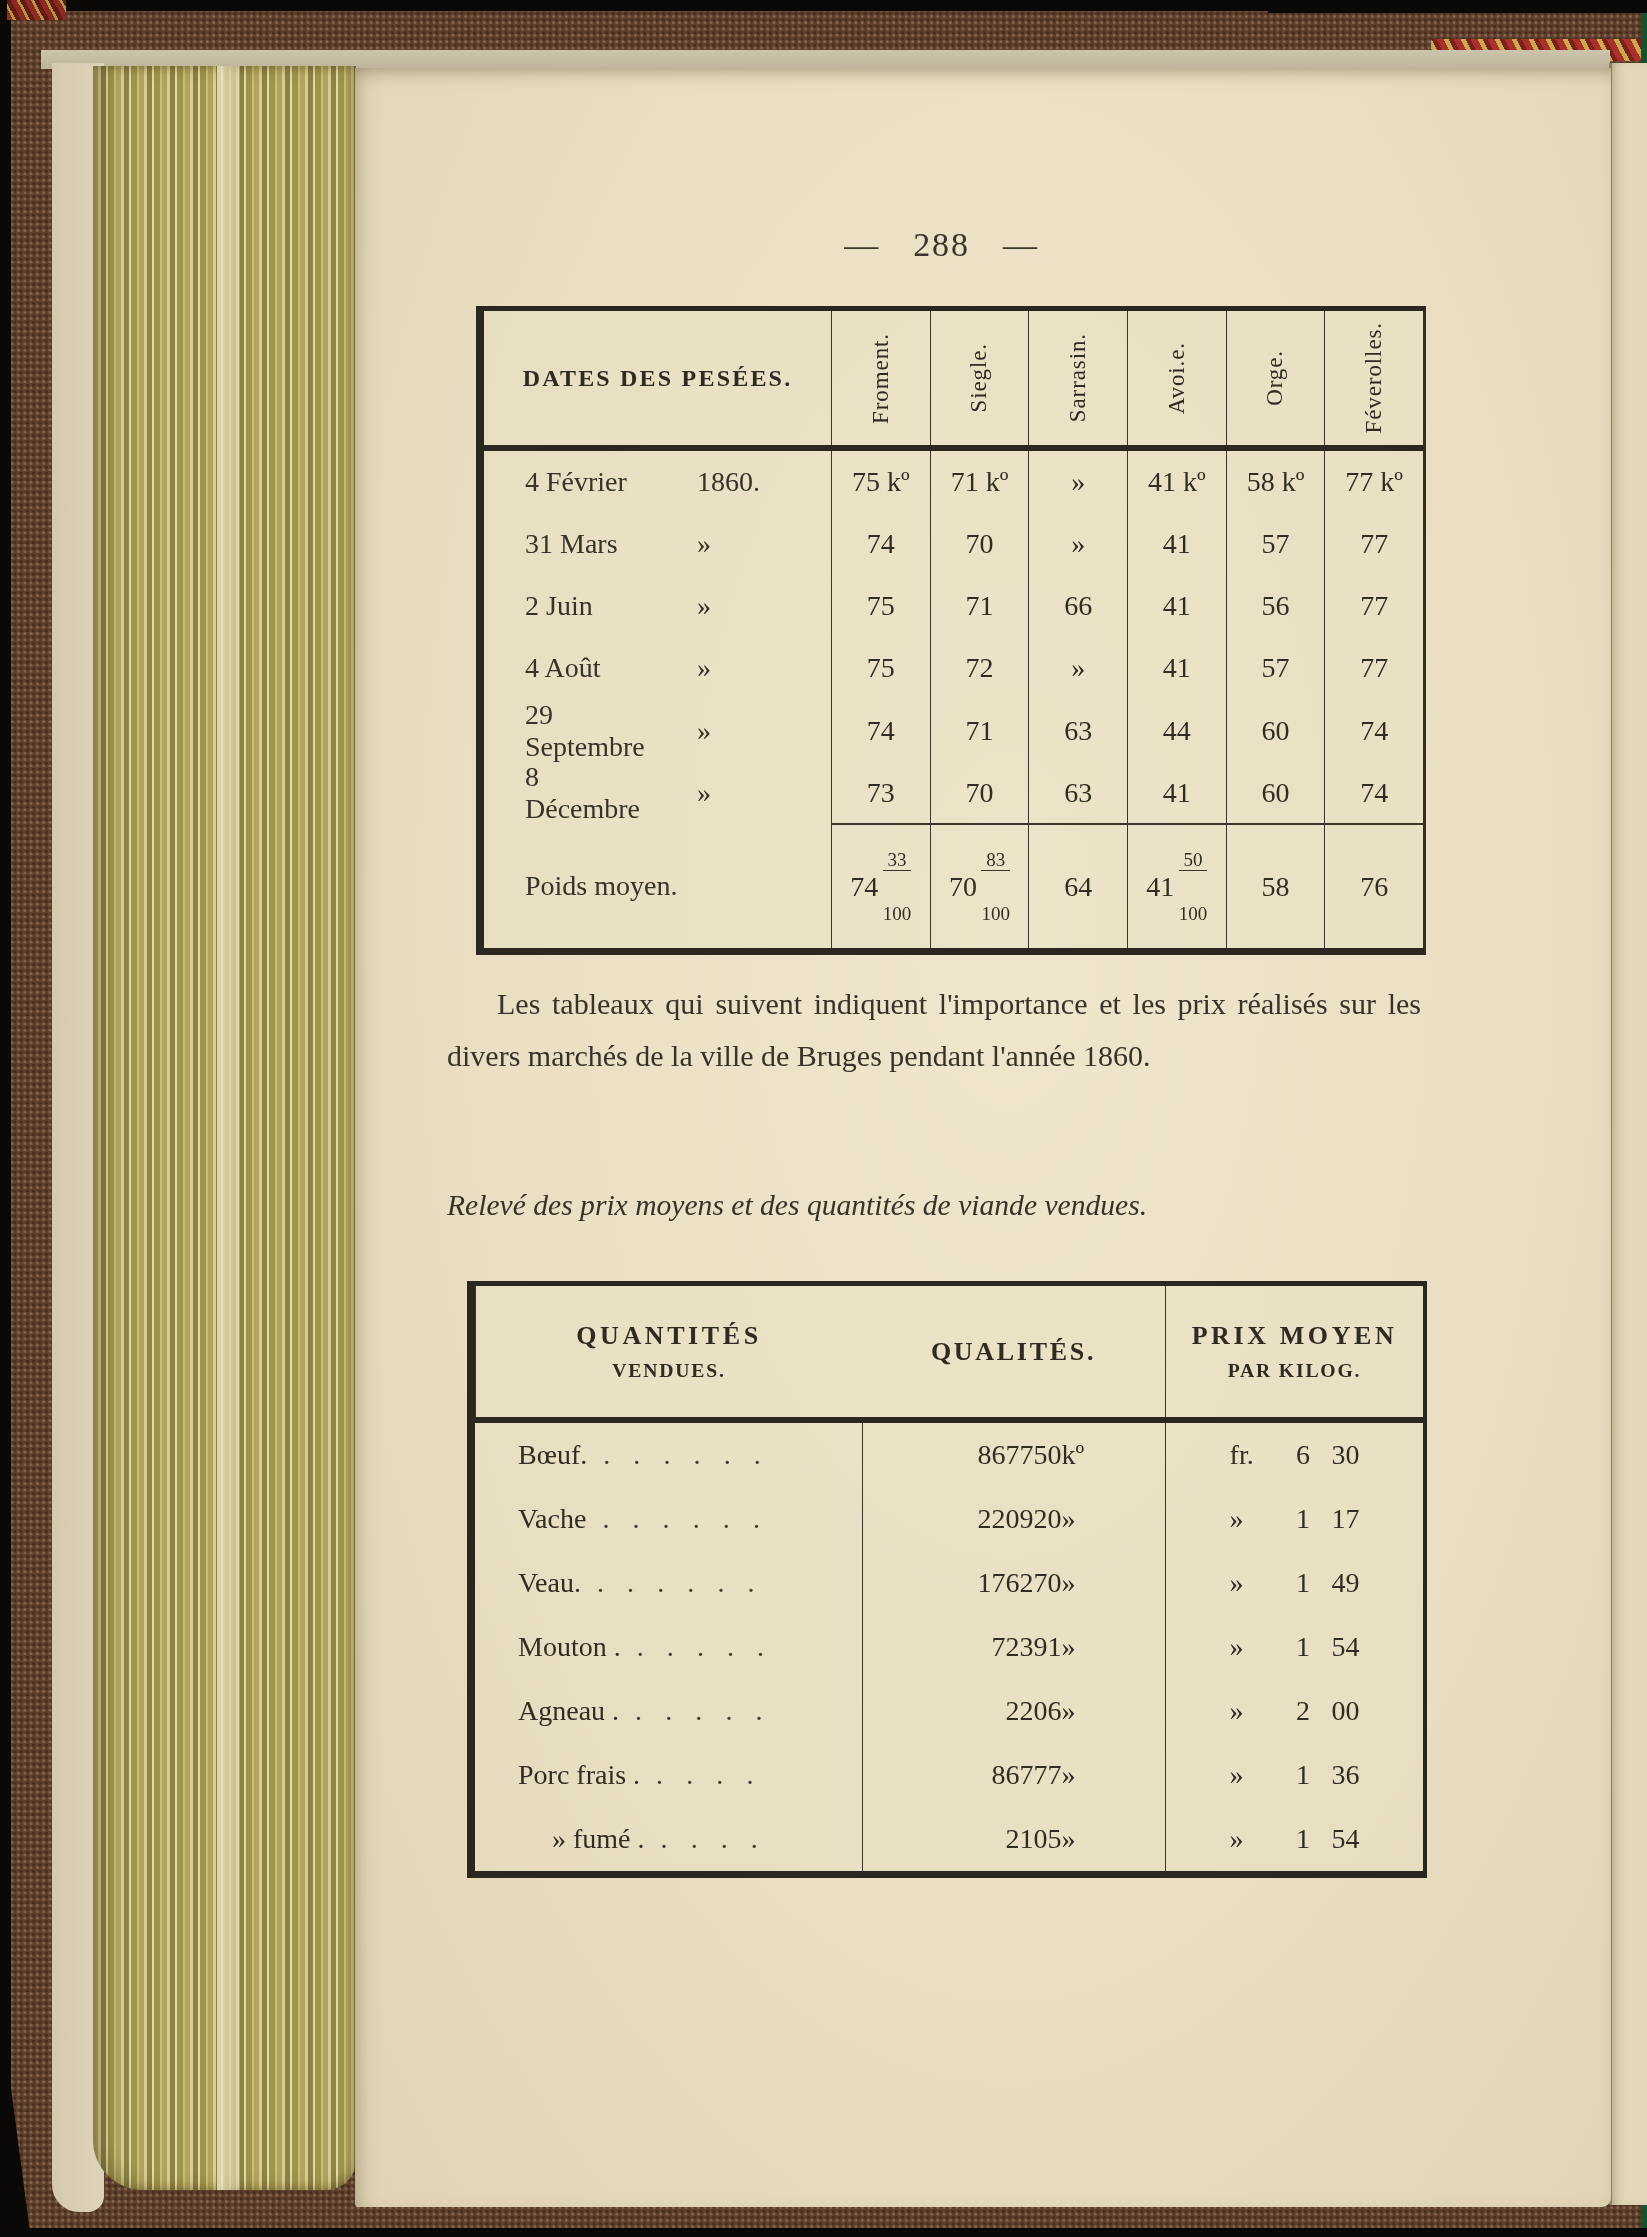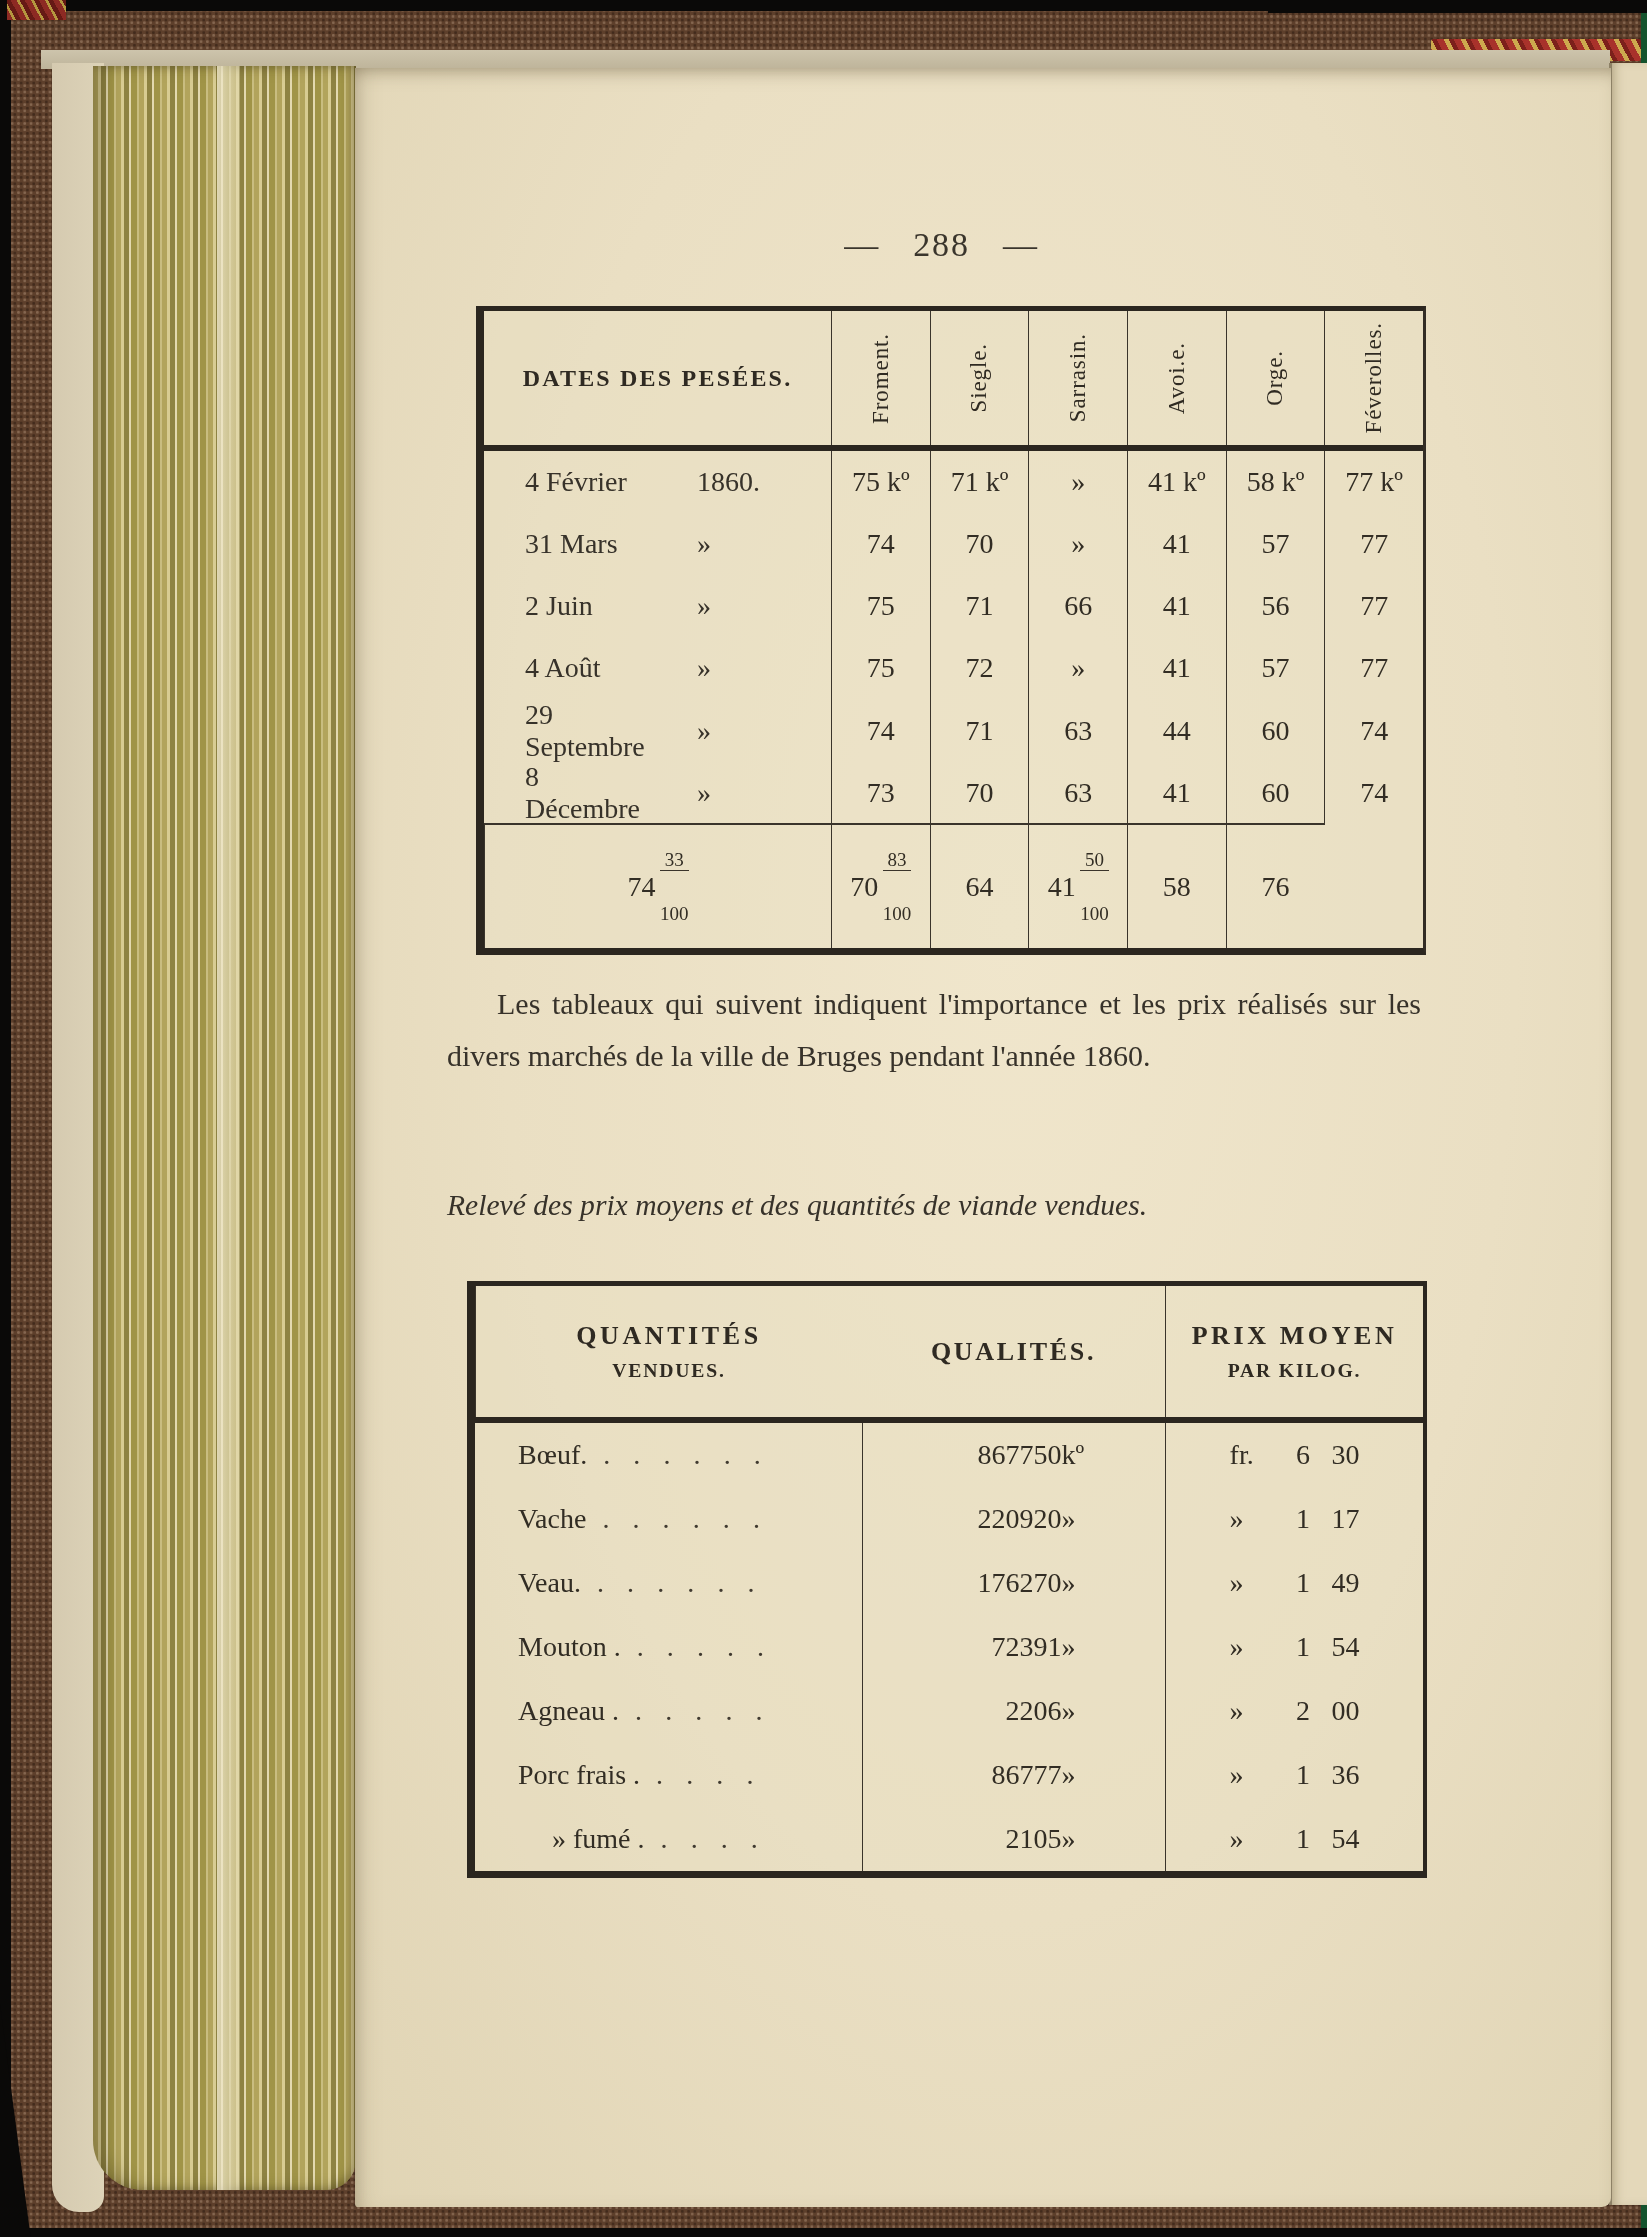--- a/index.html
+++ b/index.html
@@ -209,20 +209,21 @@
           </div>
         <div class="cell v">73</div>
         <div class="cell v">70</div>
         <div class="cell v">63</div>
         <div class="cell v">41</div>
         <div class="cell v">60</div>
         <div class="cell v">74</div>
       </div>
 
       <div class="grid-row t1-avg">
+        <div class="cell date">Poids moyen.</div>
         <div class="cell v">
           <span class="w">74</span>
             <span class="frac">
               <span class="fn">33</span>
               <span class="fd">100</span>
             </span>
         </div>
         <div class="cell v">
           <span class="w">70</span>
             <span class="frac">

